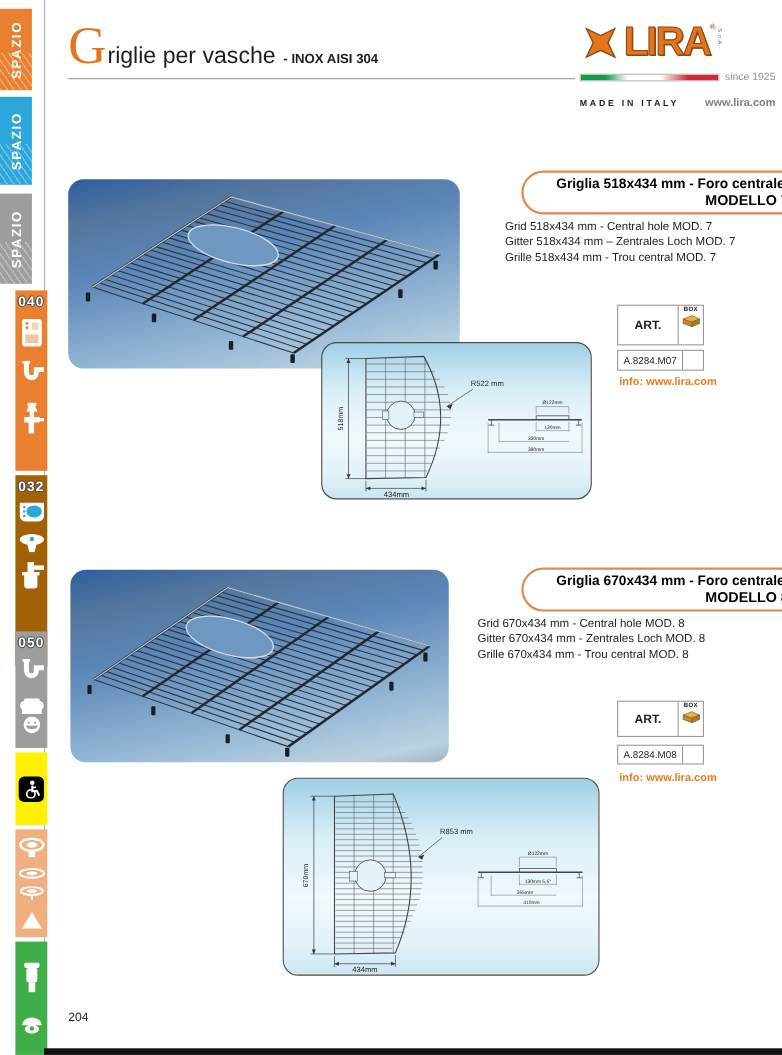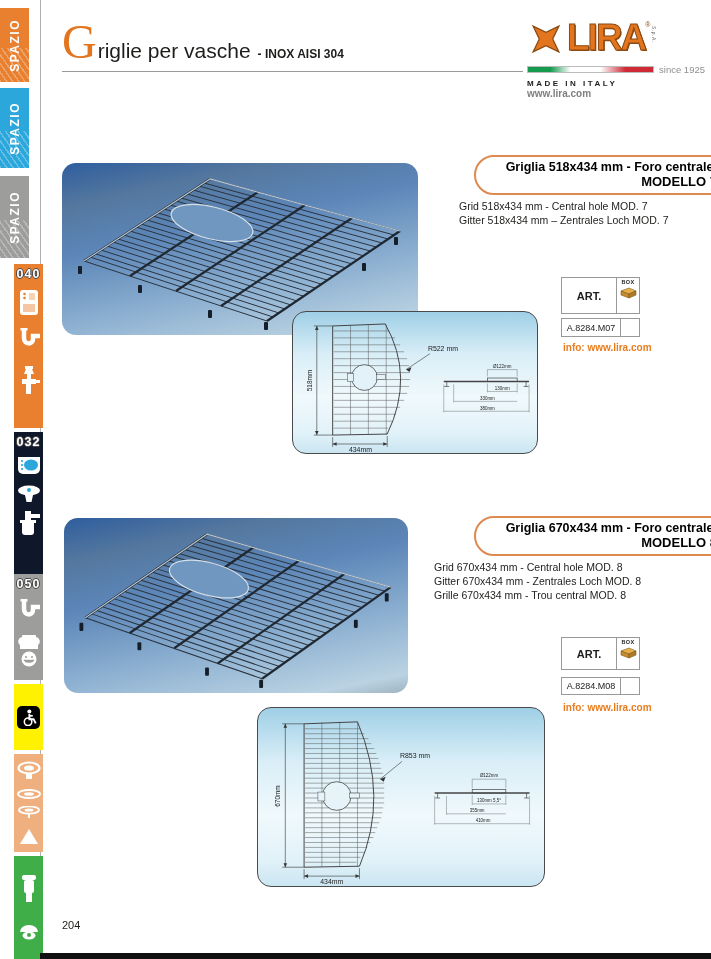--- a/index.html
+++ b/index.html
@@ -16,21 +16,21 @@
         background:repeating-linear-gradient(55deg,rgba(255,255,255,.35) 0 1.5px,transparent 1.5px 5px);
         opacity:.8;}
   .tab-orange{background:#E8802F;top:8px;height:74px;}
   .tab-blue{background:#2BA7DB;top:88px;height:80px;}
   .tab-gray{background:#9D9D9C;top:176px;height:82px;}
 
   .side-sec{left:14px;width:29px;display:flex;flex-direction:column;align-items:center;}
   .sec-num{font-weight:bold;font-size:12.5px;color:#fff;margin-top:3px;letter-spacing:1px;
         text-shadow:-1px 0 #4a4a4a,1px 0 #4a4a4a,0 -1px #4a4a4a,0 1px #4a4a4a;}
   .sec-040{background:#E8802F;top:264px;height:164px;}
-  .sec-032{background:#0f172a;top:432px;height:174px;}
+  .sec-032{background:#a16207;top:432px;height:174px;}
   .sec-050{background:#9D9D9C;top:574px;height:106px;}
   .sec-yellow{background:#FFF200;top:684px;height:66px;justify-content:center;}
   .sec-tan{background:#EFAF7E;top:754px;height:98px;justify-content:space-evenly;}
   .sec-green{background:#3FAE49;top:856px;height:103px;justify-content:space-evenly;}
   .icon{display:flex;align-items:center;justify-content:center;}
   .badge-disabled{width:23px;height:23px;background:#000;border-radius:5px;
         display:flex;align-items:center;justify-content:center;}
 
   
   .title-row{left:62px;top:20px;display:flex;align-items:baseline;}
@@ -43,21 +43,21 @@
   .logo{left:527px;top:20px;width:178px;}
   .logo-row1{display:flex;align-items:flex-start;}
   .brand{font-size:37px;font-weight:bold;color:#E4751F;letter-spacing:-2px;line-height:36px;
          -webkit-text-stroke:1px #8a4a12;text-shadow:1px 1px 0 #8a4a12;}
   .reg{font-size:7px;color:#8a4a12;margin-top:1px;}
   .spa{font-size:5px;color:#666;writing-mode:vertical-rl;margin-top:6px;letter-spacing:.5px;}
   .logo-row2{display:flex;align-items:center;gap:5px;margin-top:2px;}
   .flag{flex:1;height:5px;background:linear-gradient(90deg,#169B4E 0%,#169B4E 18%,#fff 34%,#fff 58%,#CE2B37 78%,#CE2B37 100%);
         border:0.5px solid #bbb;}
   .since{font-size:9.5px;color:#8f8f8f;white-space:nowrap;}
-  .logo-row3{display:flex;justify-content:space-between;align-items:baseline;margin-top:4px;flex-direction:column;}
+  .logo-row3{display:flex;justify-content:space-between;align-items:baseline;margin-top:12px;}
   .made{font-size:8px;font-weight:bold;letter-spacing:2.5px;}
   .site{font-size:10px;font-weight:bold;color:#7f7f7f;}
 
   
   .photo{border-radius:14px;overflow:hidden;
          background:linear-gradient(168deg,#2F5E9E 0%,#54779E 18%,#5C86B8 38%,#8FB2D2 68%,#BAD2E2 92%,#9FB4C2 100%);}
   .pbox{border:2px solid #DD8A50;border-radius:20px;background:#fff;padding:3px 8px 4px 16px;margin-left:40px;}
   .pbox .l1{font-size:12.5px;font-weight:bold;text-align:center;color:#000;white-space:nowrap;}
   .pbox .l2{font-size:13px;font-weight:bold;text-align:right;padding-right:10px;color:#000;}
   .desc{font-size:10.5px;line-height:13.8px;color:#1d1d1b;}
@@ -303,20 +303,21 @@
   </div>
 
   <div class="abs pbox" style="left:434px;top:155px;width:263px;">
     <div class="l1">Griglia 518x434 mm - Foro centrale</div>
     <div class="l2">MODELLO 7</div>
   </div>
 
   <div class="abs desc" style="left:434px;top:200px;margin-left:25px;">
     <div>Grid 518x434 mm - Central hole MOD. 7</div>
     <div>Gitter 518x434 mm – Zentrales Loch MOD. 7</div>
+    <div>Grille 518x434 mm - Trou central MOD. 7</div>
   </div>
 
   <div class="abs artbox" style="left:561px;top:277px;width:79px;height:37px;">
     <div class="art-left">ART.</div>
     <div class="art-right">
       <span class="box-label">BOX</span>
       <span>
         <svg width="17" height="13" viewBox="0 0 17 13">
             <path d="M1 5l8-3 7 3-8 3z" fill="#E8B04B" stroke="#7a5b1e" stroke-width=".6"></path>
             <path d="M1 5v4l8 3V8z" fill="#C78A2E" stroke="#7a5b1e" stroke-width=".6"></path>

